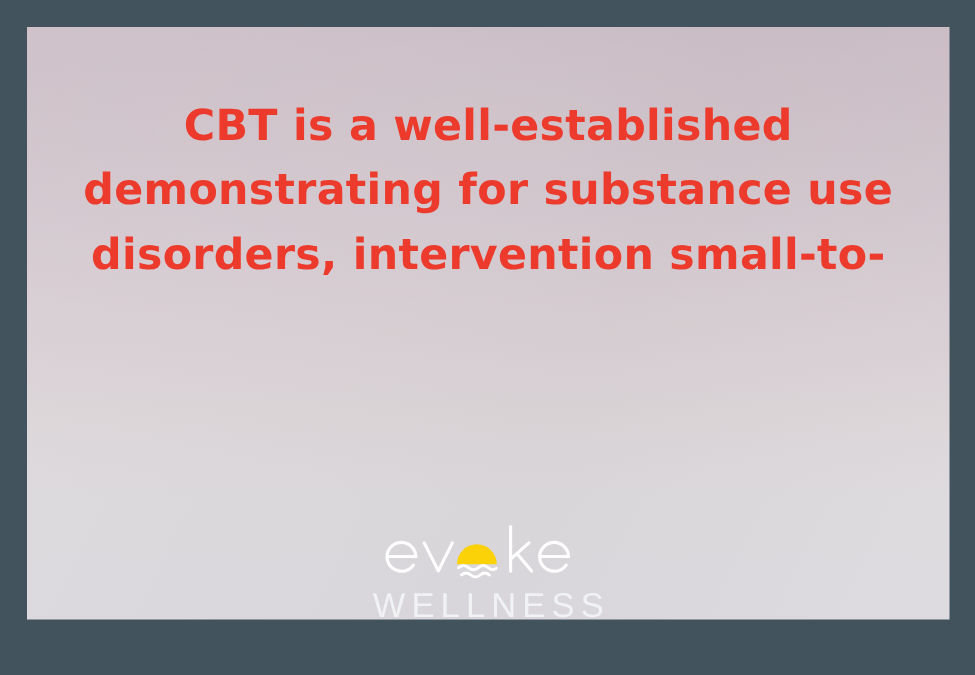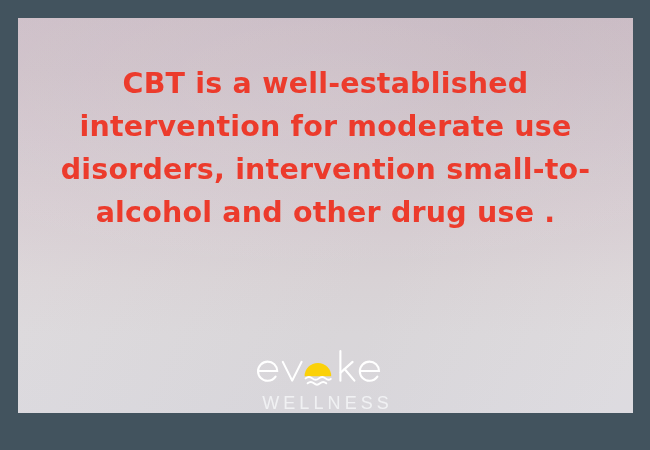--- a/index.html
+++ b/index.html
@@ -91,40 +91,39 @@
   }
   .logo-wordmark svg {
     display: block;
     width: 142px;
     height: 46px;
   }
   .logo-subtitle {
     margin-top: -1px;
     color: #f2f3f5;
     font-family: "Liberation Sans", sans-serif;
-    font-size: 18px;
+    font-size: 23px;
     font-weight: 400;
     letter-spacing: 4.1px;
     text-indent: 4.1px;
     line-height: 20px;
     opacity: 0.96;
   }
 </style>
 </head>
 <body>
 
 <div class="card-frame">
   <div class="card-panel">
     <div class="panel-sheen"></div>
 
     <div class="quote-block">
       <span class="quote-line">CBT is a well-established</span>
-      <span class="quote-line">intervention for moderate use</span>
+      <span class="quote-line">demonstrating for substance use</span>
       <span class="quote-line">disorders, intervention small-to-</span>
-      <span class="quote-line">alcohol and other drug use .</span>
     </div>
 
     <div class="logo-lockup">
       <span class="logo-wordmark">
         <svg viewBox="0 0 142 46" xmlns="http://www.w3.org/2000/svg" aria-hidden="true">
 
           <g fill="none" stroke="#ffffff" stroke-width="2.1" stroke-linecap="round">
             <path d="M3.2 23.0 H22.2 A9.6 9.6 0 0 0 12.6 13.6 A9.6 9.6 0 0 0 3.0 23.2 A9.6 9.6 0 0 0 12.6 32.8 A9.6 9.6 0 0 0 20.6 28.7"></path>
           </g>
 

